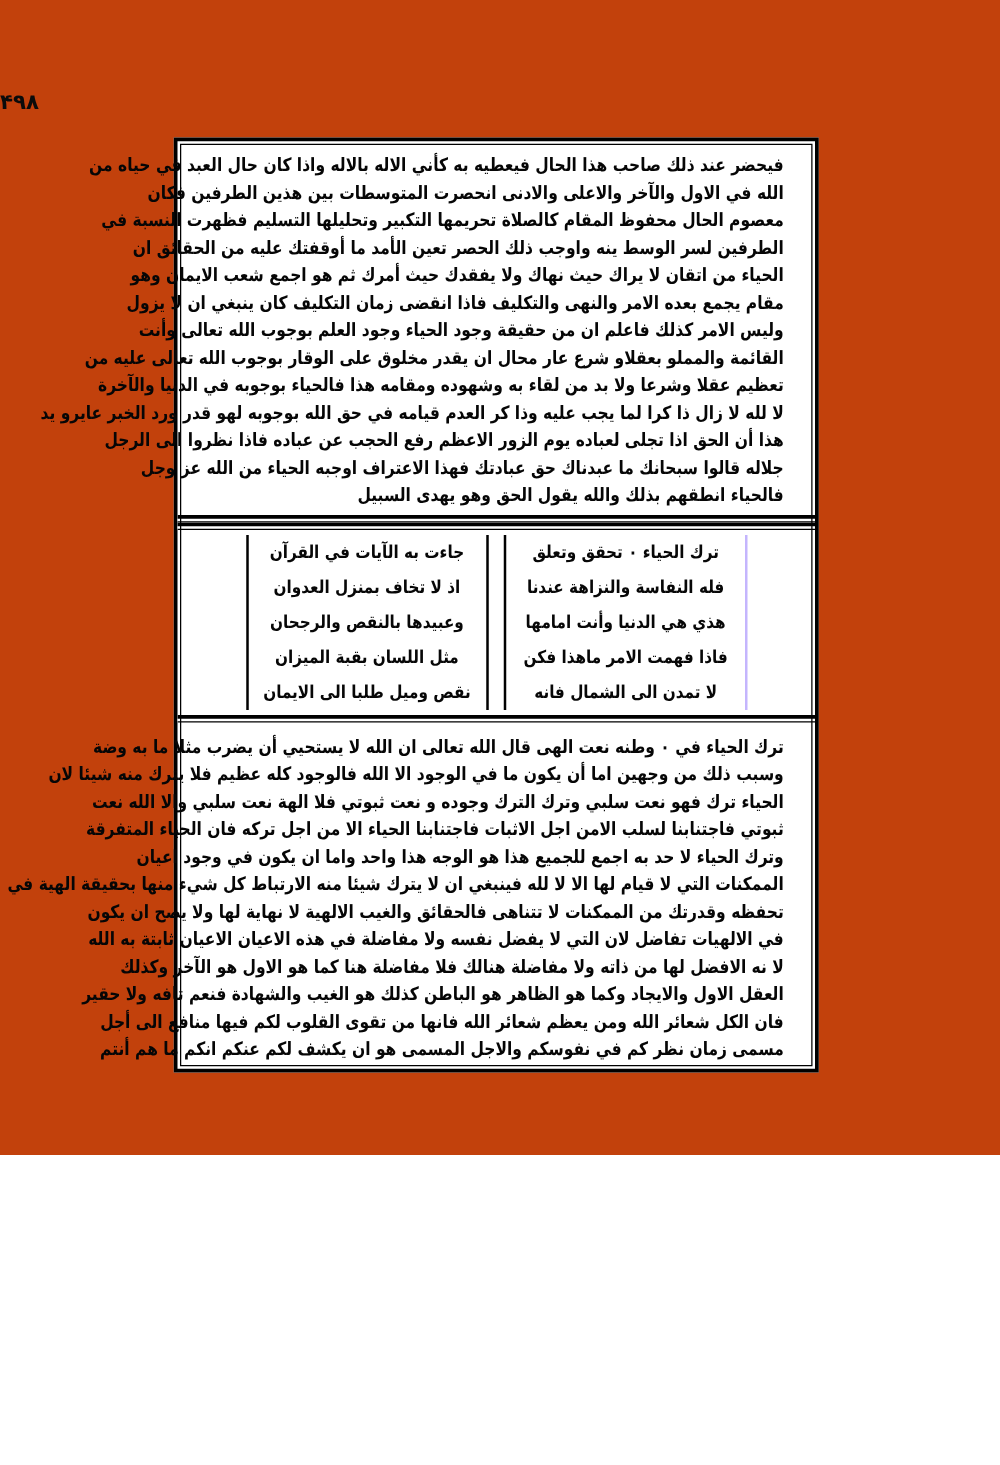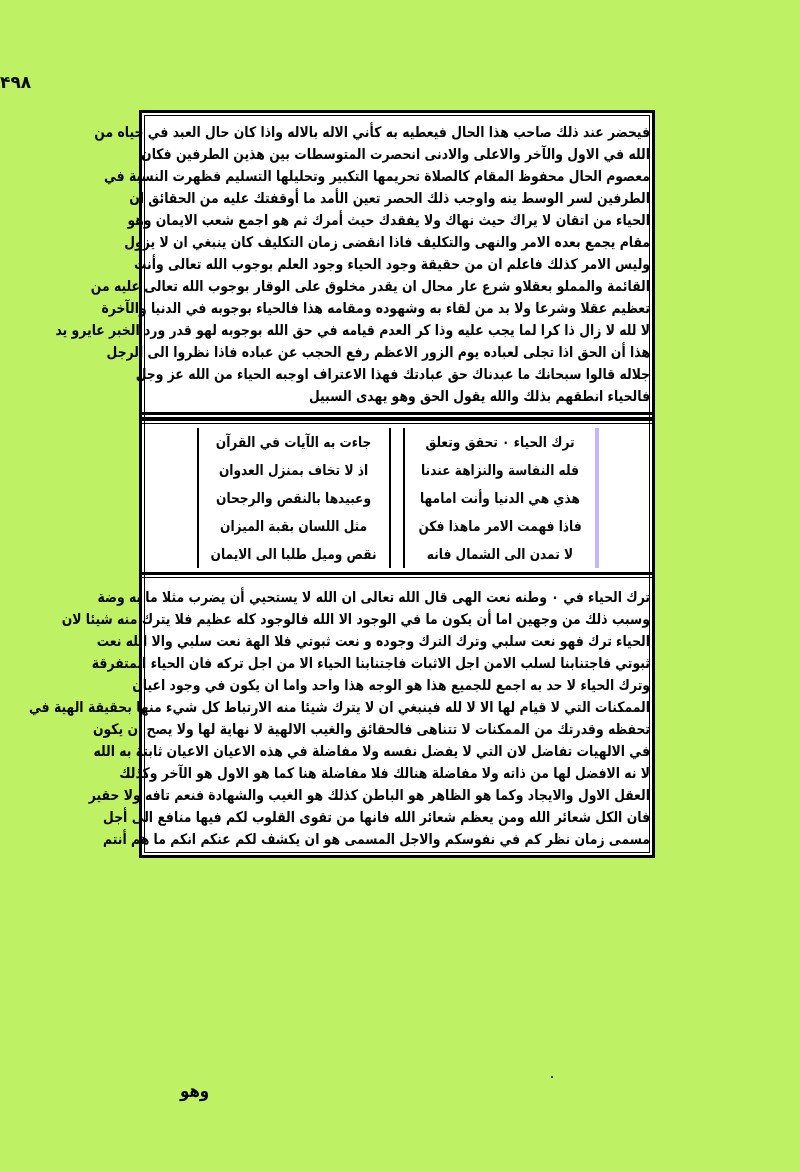--- a/index.html
+++ b/index.html
@@ -7,22 +7,22 @@
     margin: 0;
     padding: 0;
     background: #ffffff;
   }
   body {
     font-family: "DejaVu Sans", sans-serif;
   }
   #page {
     position: relative;
     width: 800px;
-    height: 1172px;
-    background: #bef264;
+    height: 924px;
+    background: #c2410c;
     overflow: hidden;
     margin: 0 auto;
   }
 
   
   #folio-number {
     position: absolute;
     top: 72px;
     left: 0;
     width: 722px;
@@ -50,21 +50,21 @@
     
     content: "";
     position: absolute;
     top: 2px; right: 2px; bottom: 2px; left: 2px;
     border: 1px solid #000;
     pointer-events: none;
   }
 
   .band {
     position: relative;
-    padding: 6px 2px 7px 9px;
+    padding: 6px 25px 7px 9px;
     box-sizing: border-box;
   }
 
   
   .prose {
     direction: rtl;
     text-align: justify;
     text-align-last: justify;
   }
   .line {
@@ -145,21 +145,21 @@
   .col-margin { width: 52px; }
   .col-verse  { width: 180px; }
   .col-gap    { width: 14px; }
 
   td.sep {
     width: 12px;
     padding: 0;
     border-right: 2px solid #000;
     border-left: 2px solid #000;
   }
-  td.edge-r { border-right: 4px solid #c4b5fd; }
+  td.edge-r { border-right: 2px solid #c4b5fd; }
   td.edge-l { border-left: 2px solid #000; }
 
   .fullrow td {
     padding-top: 3px;
   }
   .fullrow .hemi { text-align: center; }
 
   
   #catchword {
     position: absolute;

